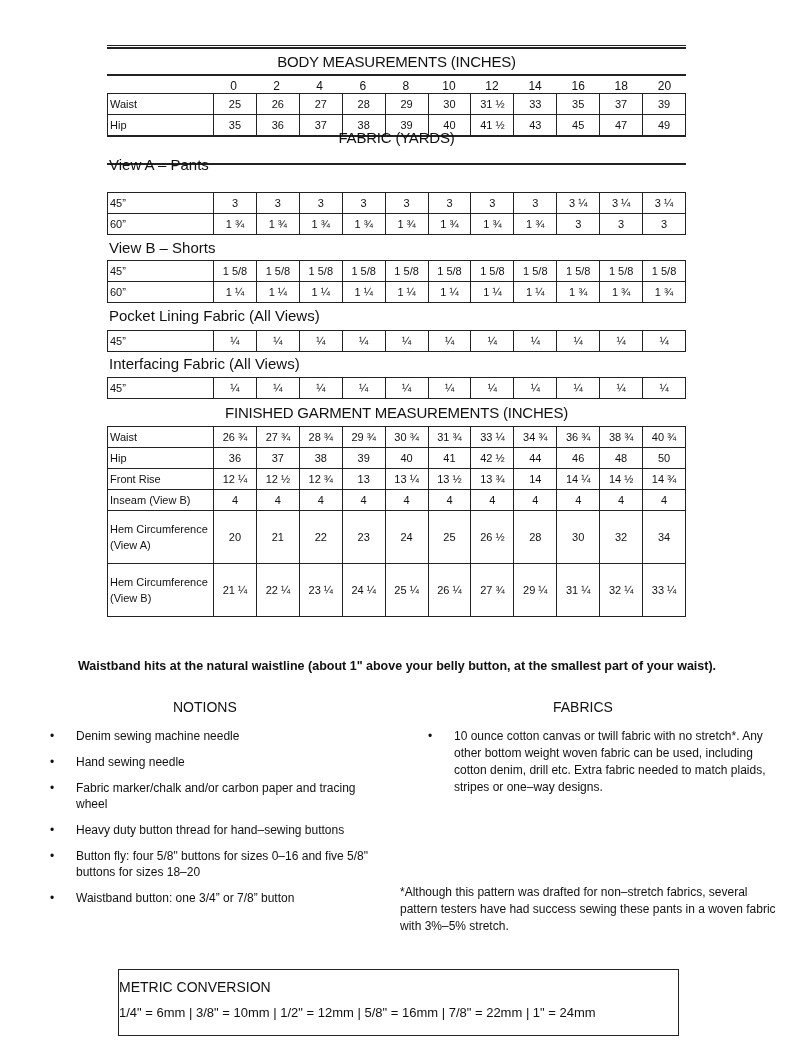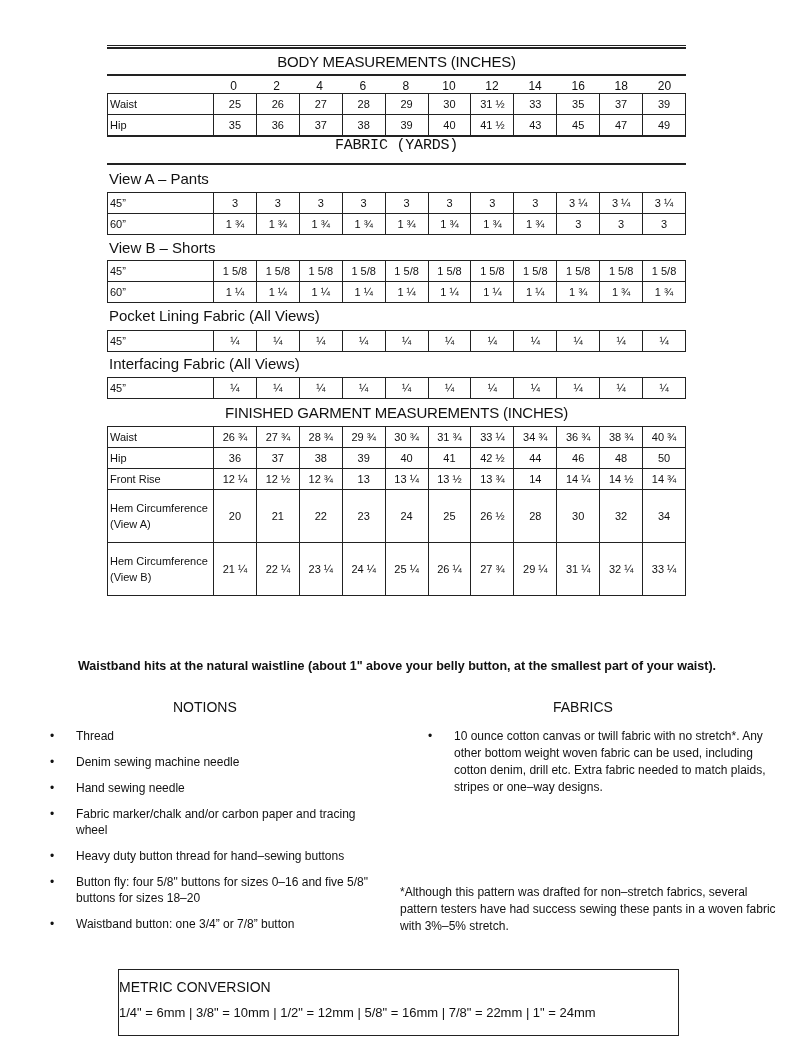--- a/index.html
+++ b/index.html
@@ -75,24 +75,24 @@
         <td>40</td>
         <td>41 ½</td>
         <td>43</td>
         <td>45</td>
         <td>47</td>
         <td>49</td>
       </tr>
     </tbody>
   </table>
 
-<div class="sec-title" style="top:137px;font-family:Liberation Mono, monospace;">FABRIC (YARDS)</div>
+<div class="sec-title" style="top:129px;">FABRIC (YARDS)</div>
 <div class="rule" style="top:163px;height:2px;"></div>
 
-<div class="sub-title" style="top:170px;text-align:right;">View A – Pants</div>
+<div class="sub-title" style="top:156px;text-align:right;">View A – Pants</div>
 <table class="grid" style="top:192px;" id="t-g0">
     <tbody>
       <tr>
         <td class="lbl">45”</td>
         <td>3</td>
         <td>3</td>
         <td>3</td>
         <td>3</td>
         <td>3</td>
         <td>3</td>
@@ -232,20 +232,34 @@
         <td>13</td>
         <td>13 ¼</td>
         <td>13 ½</td>
         <td>13 ¾</td>
         <td>14</td>
         <td>14 ¼</td>
         <td>14 ½</td>
         <td>14 ¾</td>
       </tr>
       <tr>
+        <td class="lbl">Inseam (View B)</td>
+        <td>4</td>
+        <td>4</td>
+        <td>4</td>
+        <td>4</td>
+        <td>4</td>
+        <td>4</td>
+        <td>4</td>
+        <td>4</td>
+        <td>4</td>
+        <td>4</td>
+        <td>4</td>
+      </tr>
+      <tr>
         <td class="lbl tall">Hem Circumference (View A)</td>
         <td style="height:52px">20</td>
         <td style="height:52px">21</td>
         <td style="height:52px">22</td>
         <td style="height:52px">23</td>
         <td style="height:52px">24</td>
         <td style="height:52px">25</td>
         <td style="height:52px">26 ½</td>
         <td style="height:52px">28</td>
         <td style="height:52px">30</td>
@@ -266,21 +280,20 @@
         <td style="height:52px">32 ¼</td>
         <td style="height:52px">33 ¼</td>
       </tr>
     </tbody>
   </table>
 
 <div class="note-bold">Waistband hits at the natural waistline (about 1" above your belly button, at the smallest part of your waist).</div>
 
 <div class="col-title" style="left:173px;top:699px;">NOTIONS</div>
 <ul class="bul" style="left:50px;top:728px;width:340px;">
-  <li>Thread</li>
   <li>Denim sewing machine needle</li>
   <li>Hand sewing needle</li>
   <li>Fabric marker/chalk and/or carbon paper and tracing wheel</li>
   <li>Heavy duty button thread for hand–sewing buttons</li>
   <li>Button fly: four 5/8" buttons for sizes 0–16 and five 5/8" buttons for sizes 18–20</li>
   <li>Waistband button: one 3/4” or 7/8” button</li>
 </ul>
 
 <div class="col-title" style="left:553px;top:699px;text-align:right;">FABRICS</div>
 <ul class="bul" style="left:428px;top:728px;width:350px;">

